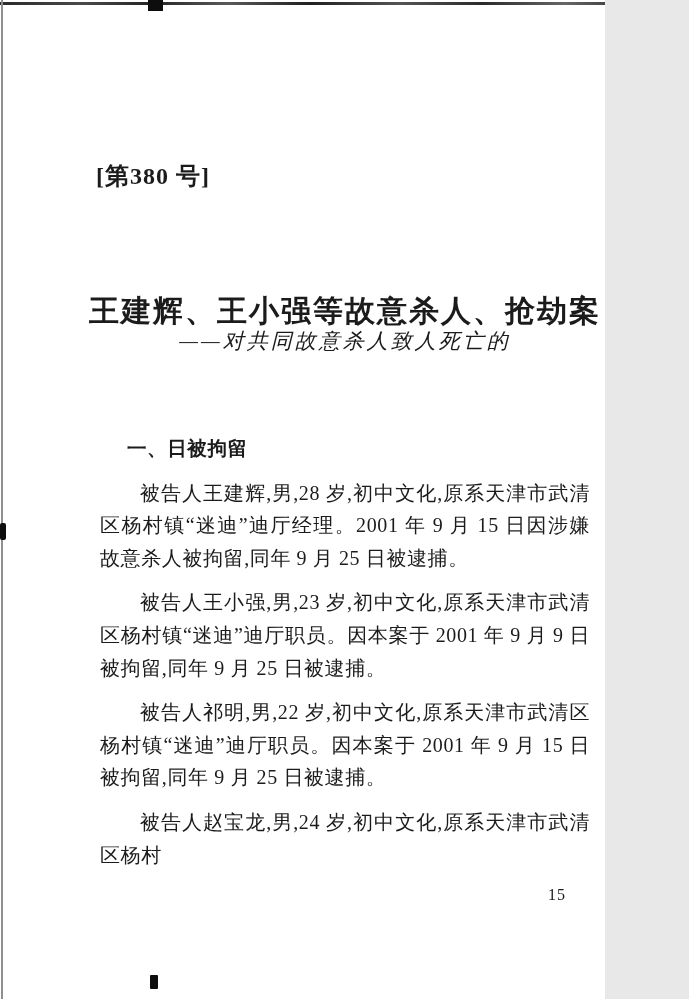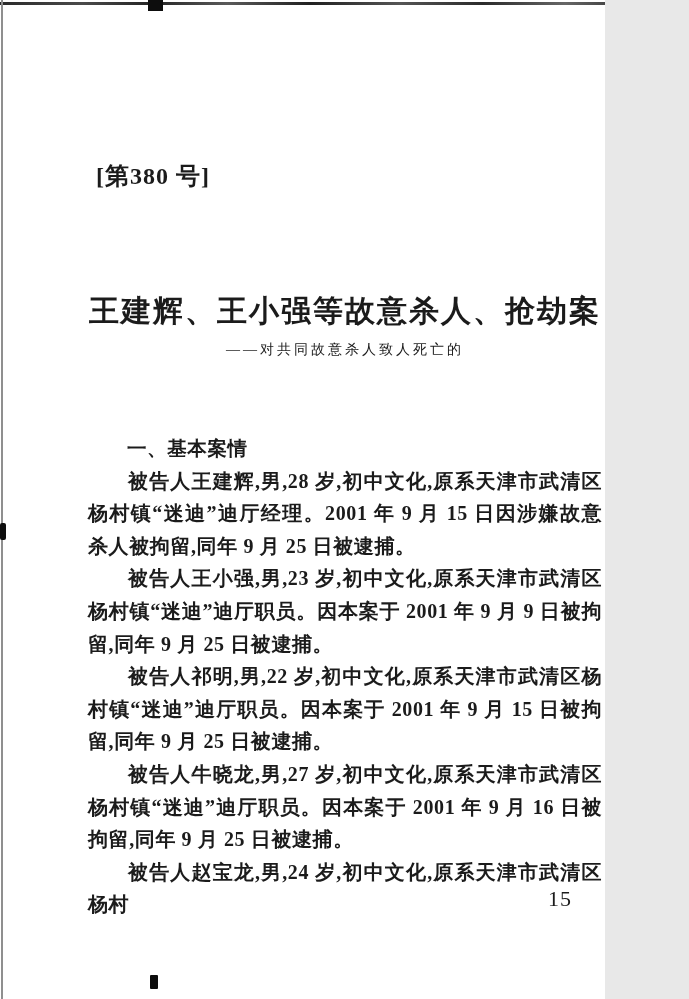--- a/index.html
+++ b/index.html
@@ -68,22 +68,22 @@
     text-align: center;
   }
   .title-main {
     font-size: 30px;
     font-weight: bold;
     letter-spacing: 2px;
     line-height: 34px;
     white-space: nowrap;
   }
   .title-sub1 {
-    margin-top: 8px;
-    font-size: 14px;
+    font-size: 21px;
+    font-style: italic;
     letter-spacing: 3px;
     line-height: 27px;
     white-space: nowrap;
   }
   .title-sub2 {
     margin-top: 3px;
     font-size: 21px;
     font-style: italic;
     letter-spacing: 5px;
     line-height: 27px;
@@ -98,28 +98,27 @@
     letter-spacing: 0.6px;
     text-align: justify;
   }
   .section-heading {
     font-family: "Liberation Sans", "DejaVu Sans", sans-serif;
     font-weight: bold;
     font-size: 19.5px;
     text-indent: 2em;
   }
   .body-block p {
-    margin: 0;
+    margin: 12px;
     text-indent: 2em;
-    font-weight: bold;
   }
   .page-number {
     position: absolute;
     top: 886px; left: 548px;
-    font-size: 22px;
+    font-size: 16px;
     letter-spacing: 1px;
   }
 </style>
 </head>
 <body>
 
 <div class="page">
 
   <div class="scan-top-line"></div>
   <div class="scan-top-blob"></div>
@@ -128,23 +127,22 @@
   <div class="scan-bottom-blob"></div>
 
   <div class="case-number">[第380 号]</div>
 
   <div class="title-block">
     <div class="title-main">王建辉、王小强等故意杀人、抢劫案</div>
     <div class="title-sub1">——对共同故意杀人致人死亡的</div>
   </div>
 
   <div class="body-block">
-    <div class="section-heading">一、基本案情</div>
+    <div class="section-heading">一、日被拘留</div>
     <p>被告人王建辉,男,28 岁,初中文化,原系天津市武清区杨村镇“迷迪”迪厅经理。2001 年 9 月 15 日因涉嫌故意杀人被拘留,同年 9 月 25 日被逮捕。</p>
     <p>被告人王小强,男,23 岁,初中文化,原系天津市武清区杨村镇“迷迪”迪厅职员。因本案于 2001 年 9 月 9 日被拘留,同年 9 月 25 日被逮捕。</p>
     <p>被告人祁明,男,22 岁,初中文化,原系天津市武清区杨村镇“迷迪”迪厅职员。因本案于 2001 年 9 月 15 日被拘留,同年 9 月 25 日被逮捕。</p>
-    <p>被告人牛晓龙,男,27 岁,初中文化,原系天津市武清区杨村镇“迷迪”迪厅职员。因本案于 2001 年 9 月 16 日被拘留,同年 9 月 25 日被逮捕。</p>
     <p>被告人赵宝龙,男,24 岁,初中文化,原系天津市武清区杨村</p>
   </div>
 
   <div class="page-number">15</div>
 
 </div>
 
 </body></html>

